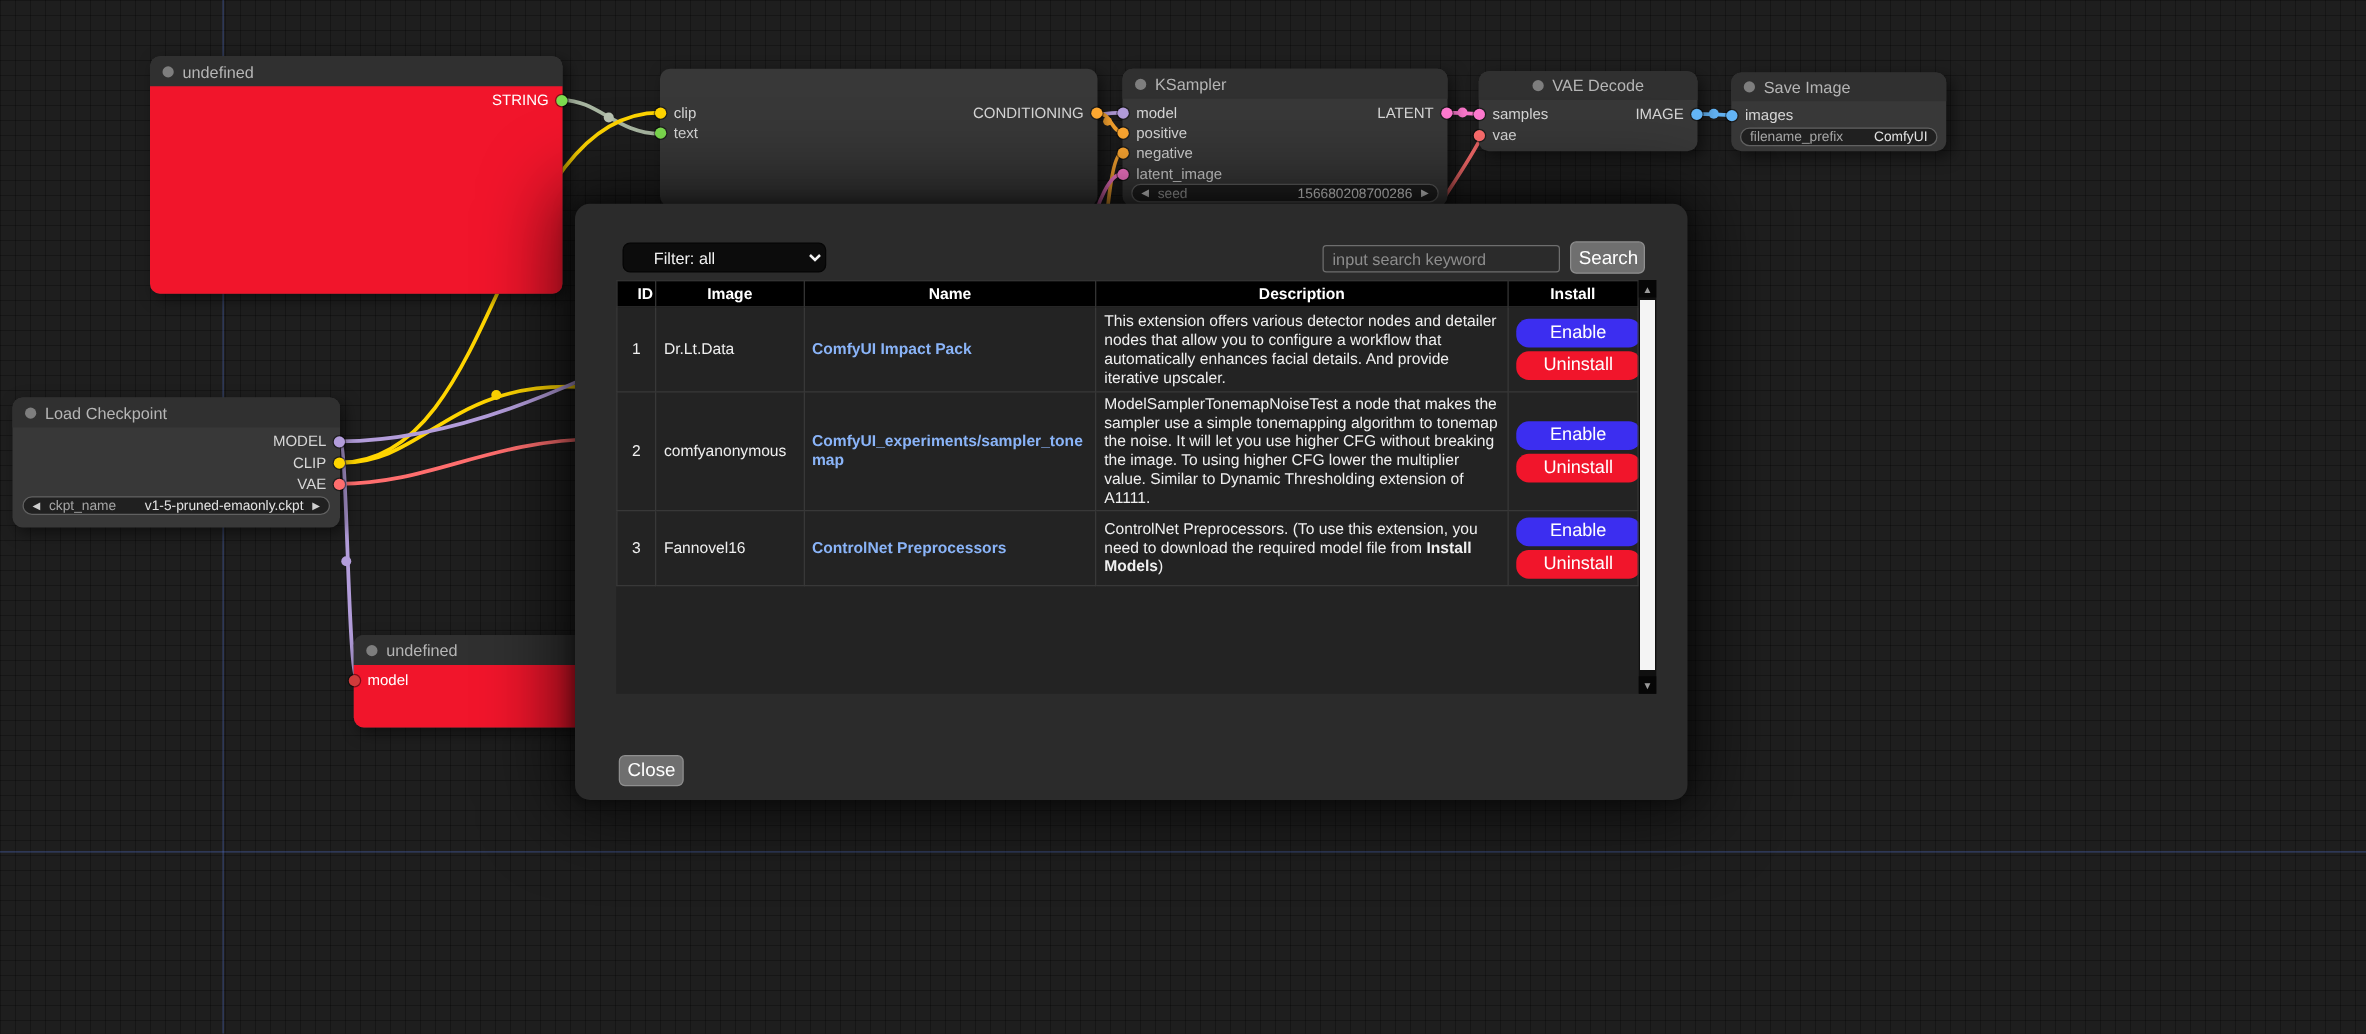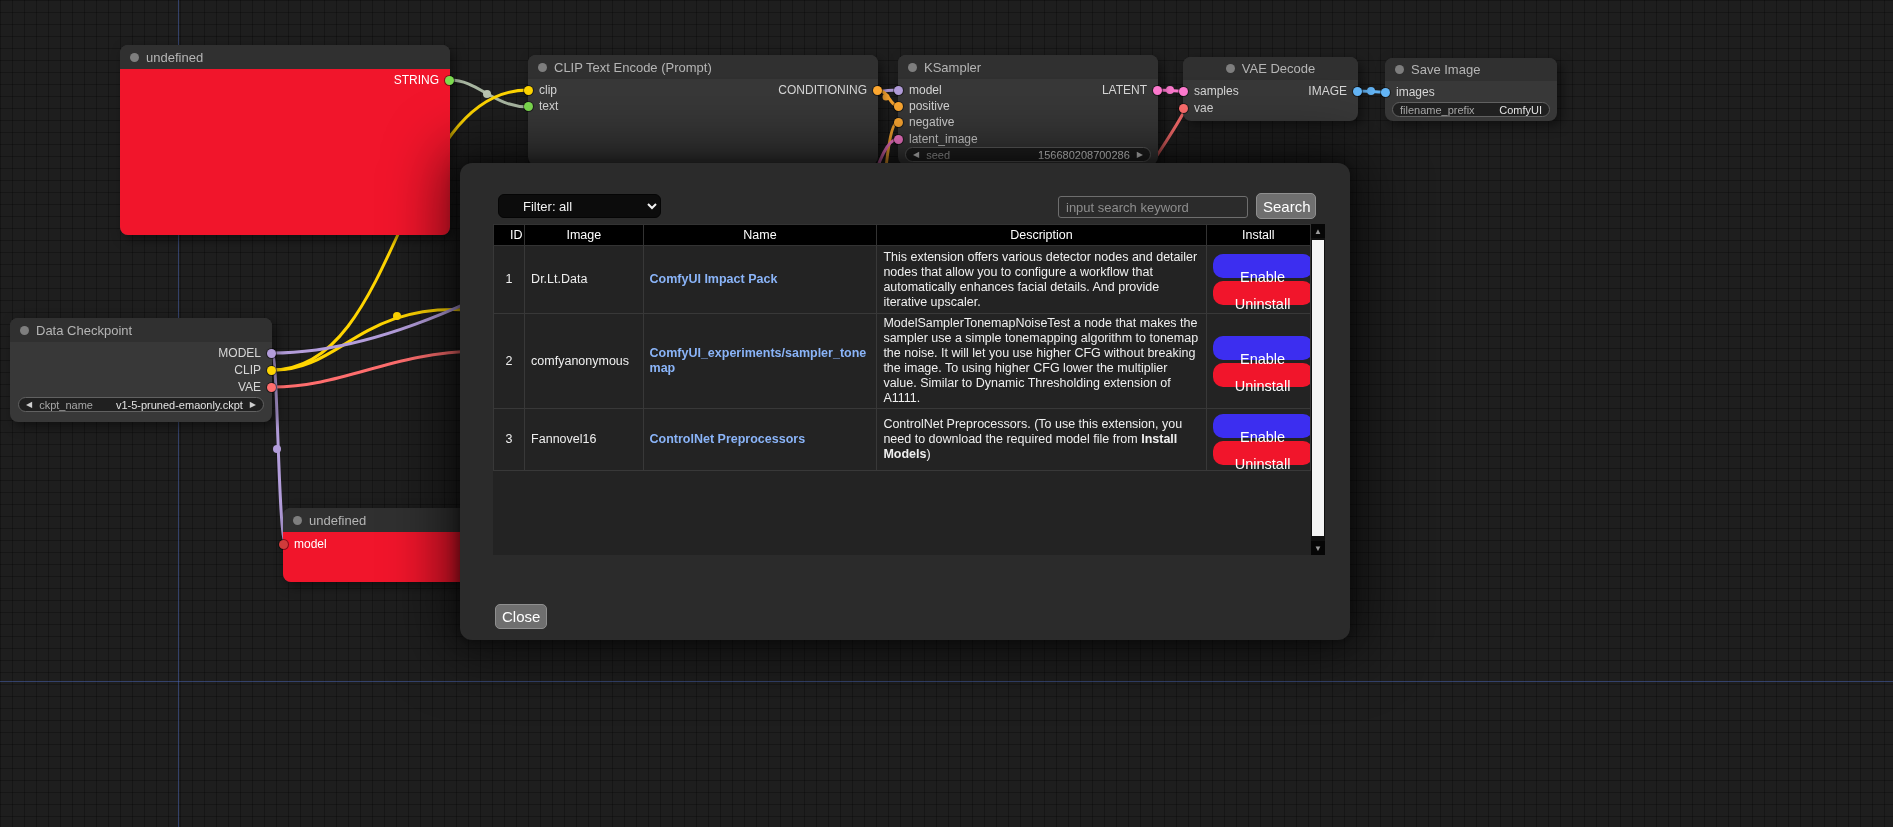--- a/index.html
+++ b/index.html
@@ -50,28 +50,28 @@
         background:#2b2b2b;border:1px solid #6e6e6e;border-radius:3px;color:#ddd;
         font-size:13px;padding:0 7px;box-sizing:border-box;font-family:"Liberation Sans",sans-serif;}
   .search-input::placeholder{color:#8d8d8d;}
   .btn-plain{background:#6f6f6f;color:#ffffff;border:1px solid #8f8f8f;border-radius:5px;
         font-size:14px;font-family:"Liberation Sans",sans-serif;cursor:pointer;}
   .search-button{position:absolute;left:796px;top:30px;width:60px;height:26px;font-size:15px;}
   .close-button{position:absolute;left:35px;top:441px;width:52px;height:25px;font-size:15px;}
 
   .table-wrap{position:absolute;left:33px;top:61px;width:832px;height:331px;background:#232323;}
   table.ext{border-collapse:collapse;table-layout:fixed;width:818px;font-size:12.5px;color:#efefef;}
-  table.ext th{background:#000;color:#fff;font-weight:normal;height:18px;padding:1px 16px;
+  table.ext th{background:#000;color:#fff;font-weight:bold;height:18px;padding:1px 16px;
         border:1px solid #333;font-size:12.5px;}
   table.ext td{border:1px solid #383838;padding:2px 6px;vertical-align:middle;line-height:15px;}
   td.c{text-align:center;}
   a.ext-link{color:#8ab4f8;font-weight:bold;text-decoration:none;overflow-wrap:anywhere;}
   .btn-enable,.btn-uninstall{display:block;width:100px;height:23px;margin:3px auto;border:none;
         border-radius:10px;color:#fff;font-size:14.5px;font-family:"Liberation Sans",sans-serif;
-        line-height:23px;text-align:center;cursor:pointer;padding:12px;}
+        line-height:23px;text-align:center;cursor:pointer;padding:0;}
   .btn-enable{background:#3c2ef0;}
   .btn-uninstall{background:#f1152b;}
 
   .sbar{position:absolute;right:0;top:0;width:14px;height:331px;background:#101010;}
   .sb-btn{position:absolute;left:0;width:14px;height:14px;background:#060606;color:#9a9a9a;
         font-size:8px;display:flex;align-items:center;justify-content:center;}
   .sb-up{top:0;}
   .sb-down{bottom:0;}
   .sb-thumb{position:absolute;left:1px;top:16px;width:12px;height:296px;background:#f4f4f4;}
 </style>
@@ -108,24 +108,20 @@
     <span>undefined</span>
   </div>
   <div class="node-body body-red" style="top:24px;"></div>
   <div class="slot out" style="top:28px;">
     <span class="slot-light">STRING</span>
     <span class="sdot" style="background:#7ddb4f;"></span>
   </div>
 </div>
 
 <div class="node" style="left:528px;top:55px;width:350px;height:110px;">
-  <div class="node-title">
-    <span class="tdot"></span>
-    <span>CLIP Text Encode (Prompt)</span>
-  </div>
   <div class="slot in" style="top:28px;">
     <span class="sdot" style="background:#FFD500;"></span>
     <span>clip</span>
   </div>
   <div class="slot in" style="top:44px;">
     <span class="sdot" style="background:#7ddb4f;"></span>
     <span>text</span>
   </div>
   <div class="slot out" style="top:28px;">
     <span>CONDITIONING</span>
@@ -196,21 +192,21 @@
   </div>
   <div class="widget" style="left:7px;right:7px;top:44px;">
     <span class="wlabel">filename_prefix</span>
     <span class="wvalue">ComfyUI</span>
   </div>
 </div>
 
 <div class="node" style="left:10px;top:318px;width:262px;height:104px;">
   <div class="node-title">
     <span class="tdot"></span>
-    <span>Data Checkpoint</span>
+    <span>Load Checkpoint</span>
   </div>
   <div class="slot out" style="top:28px;">
     <span>MODEL</span>
     <span class="sdot" style="background:#B39DDB;"></span>
   </div>
   <div class="slot out" style="top:45px;">
     <span>CLIP</span>
     <span class="sdot" style="background:#FFD500;"></span>
   </div>
   <div class="slot out" style="top:62px;">

